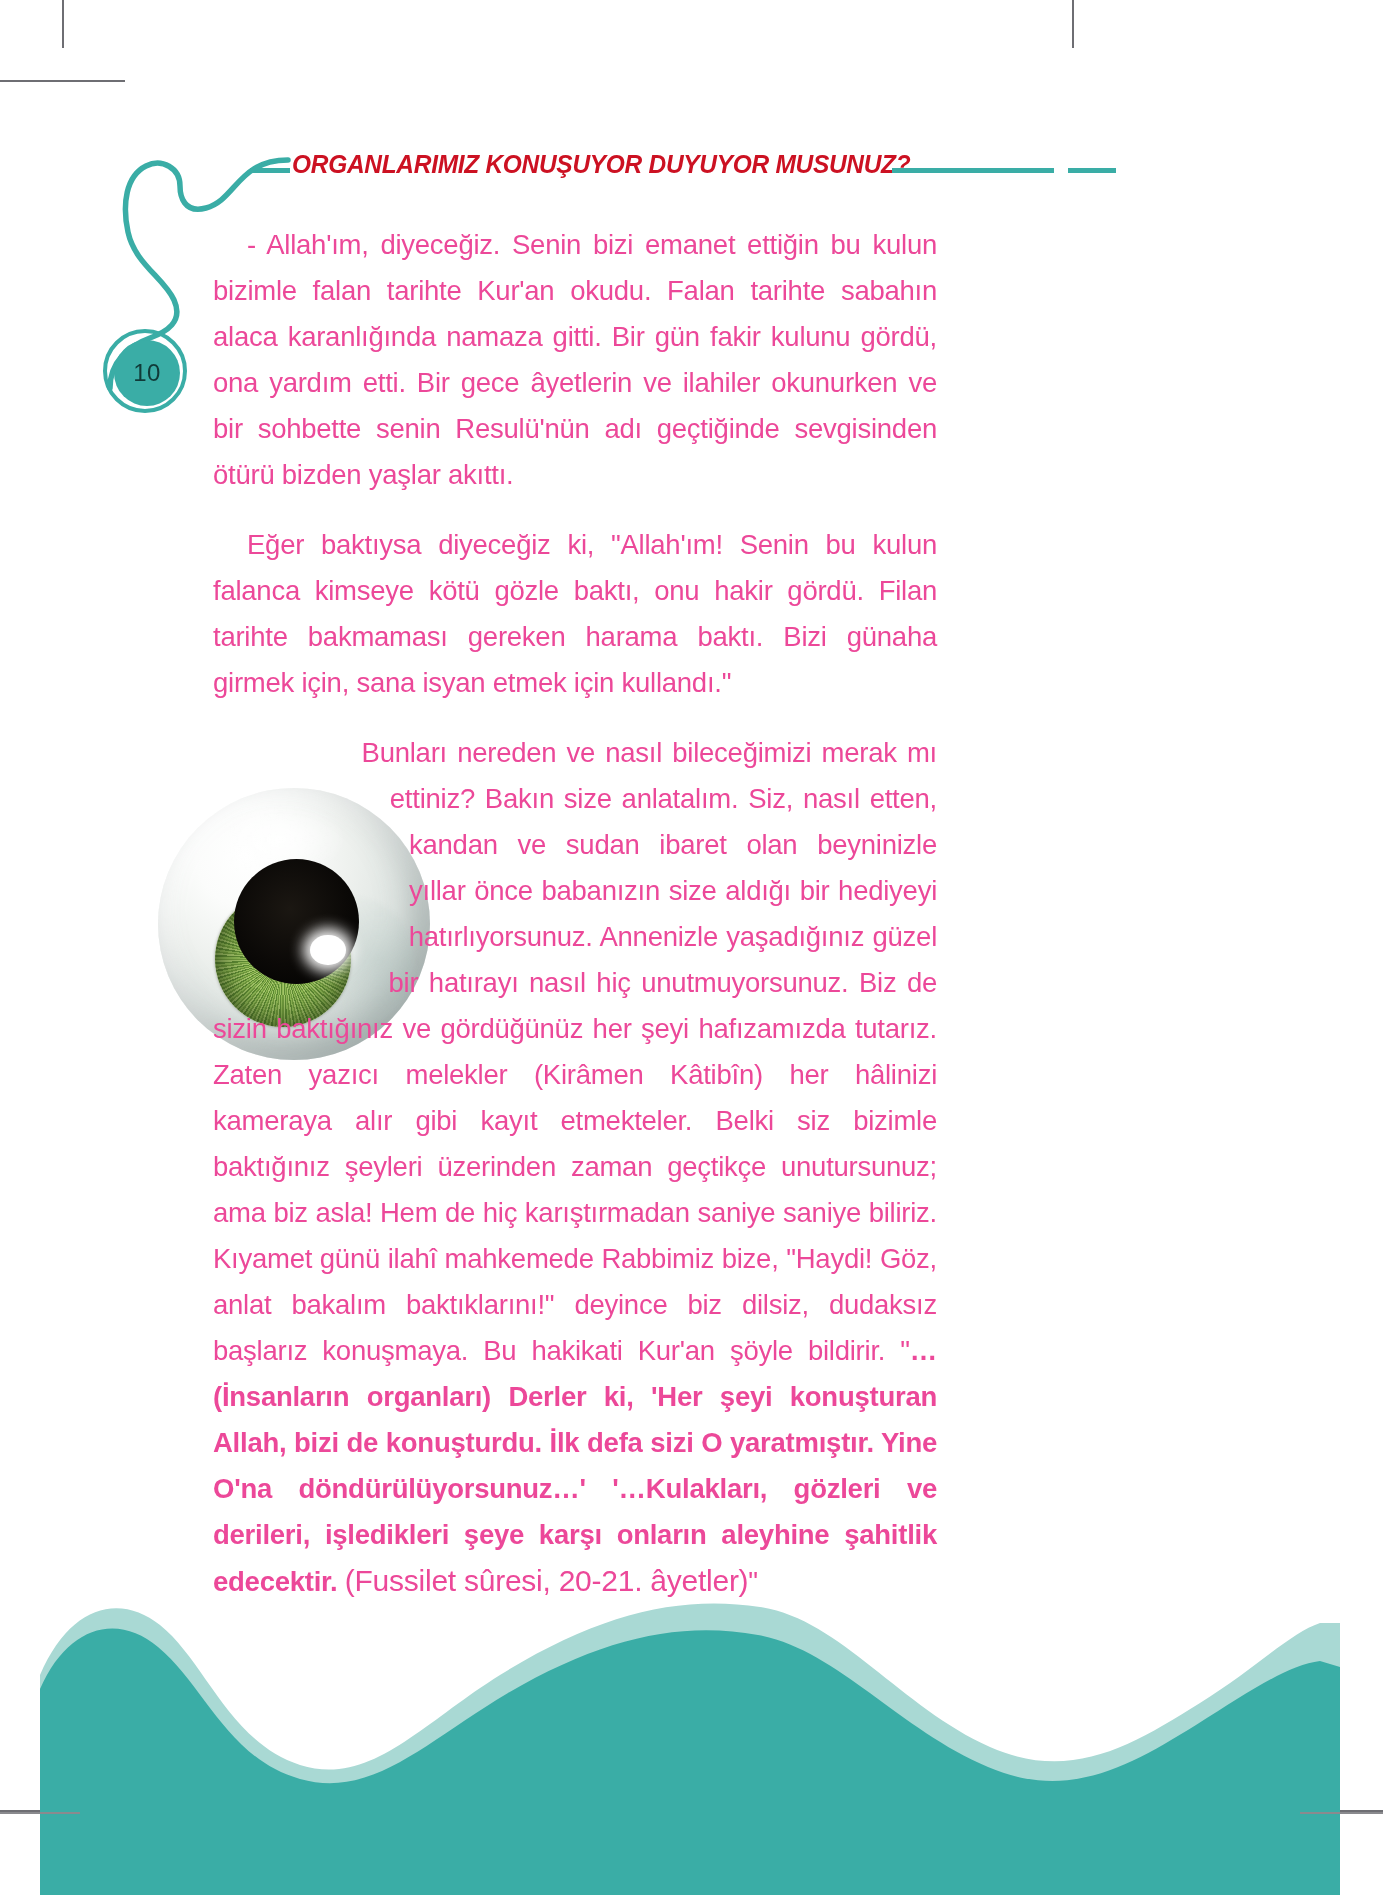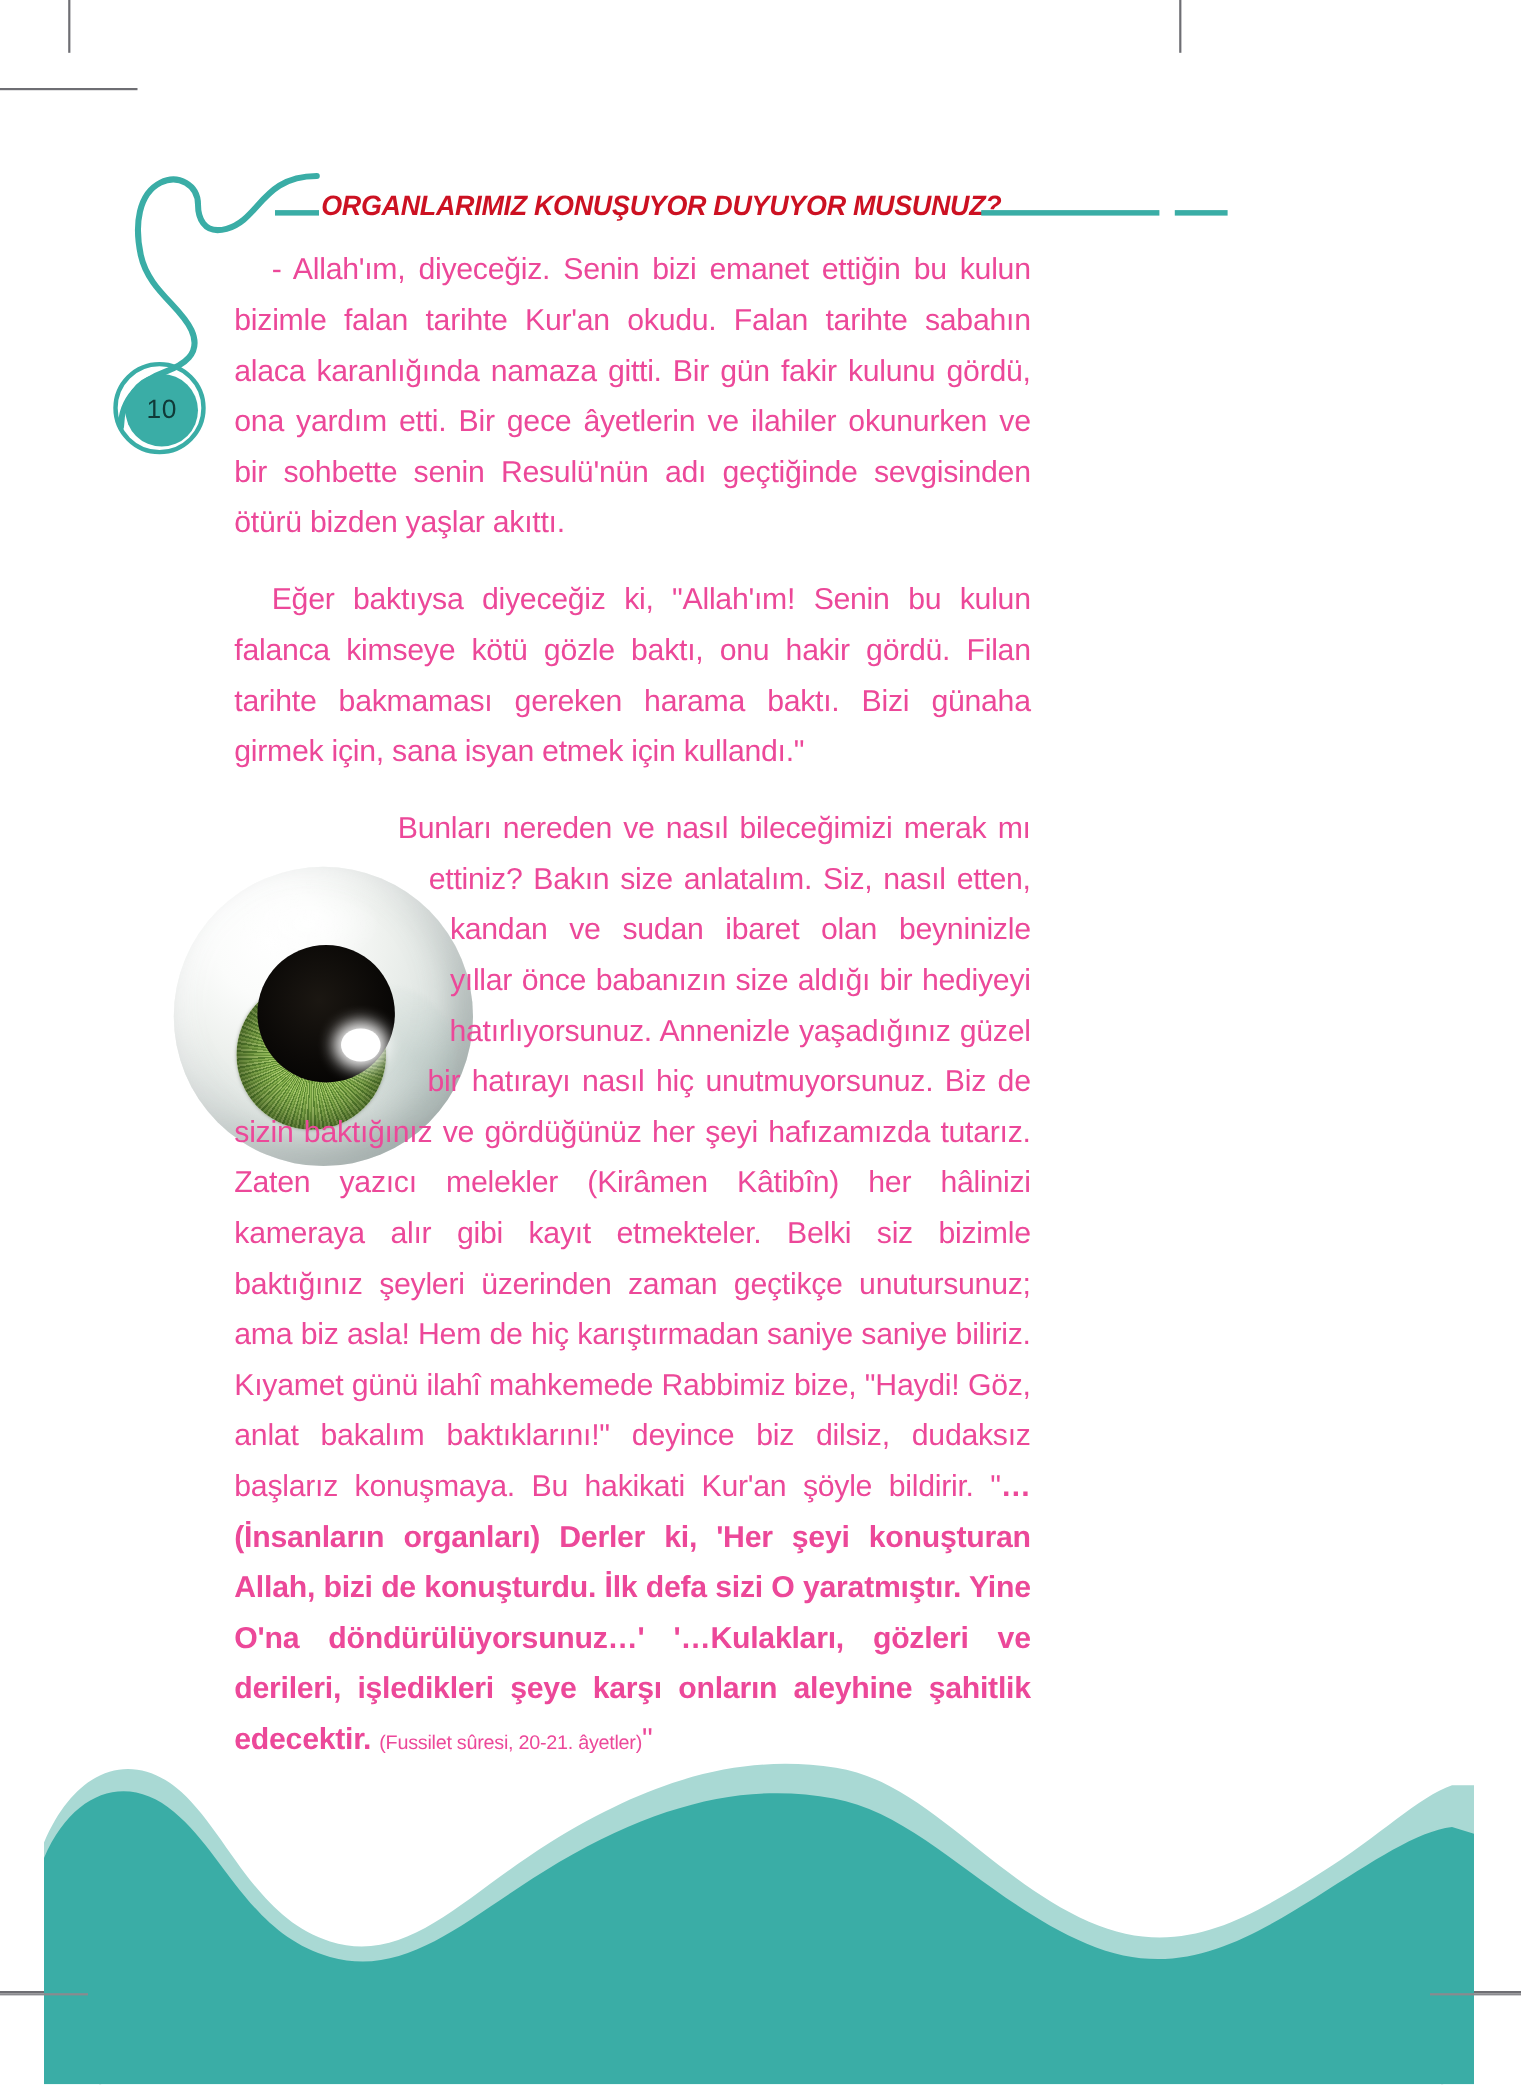--- a/index.html
+++ b/index.html
@@ -26,21 +26,20 @@
   .cm-v { width: 2px; height: 48px; }
   .cm-h { height: 2px; width: 125px; }
 
   
   .header-row {
     position: absolute;
     left: 0;
     top: 150px;
     width: 1383px;
     height: 40px;
-    margin-top: 23px;
   }
   .header-line-left {
     position: absolute;
     left: 250px;
     top: 18px;
     width: 40px;
     height: 5px;
     background: #3aada6;
   }
   .header-title {
@@ -143,21 +142,21 @@
 
   .para-wrap {
     position: relative;
   }
 
   .quote-bold {
     font-weight: bold;
   }
   .cite {
     font-weight: normal;
-    font-size: 18px;
+    font-size: 30px;
   }
 
   
   .eyeball {
     position: absolute;
     left: 158px;
     top: 788px;
     width: 272px;
     height: 272px;
     border-radius: 50%;

